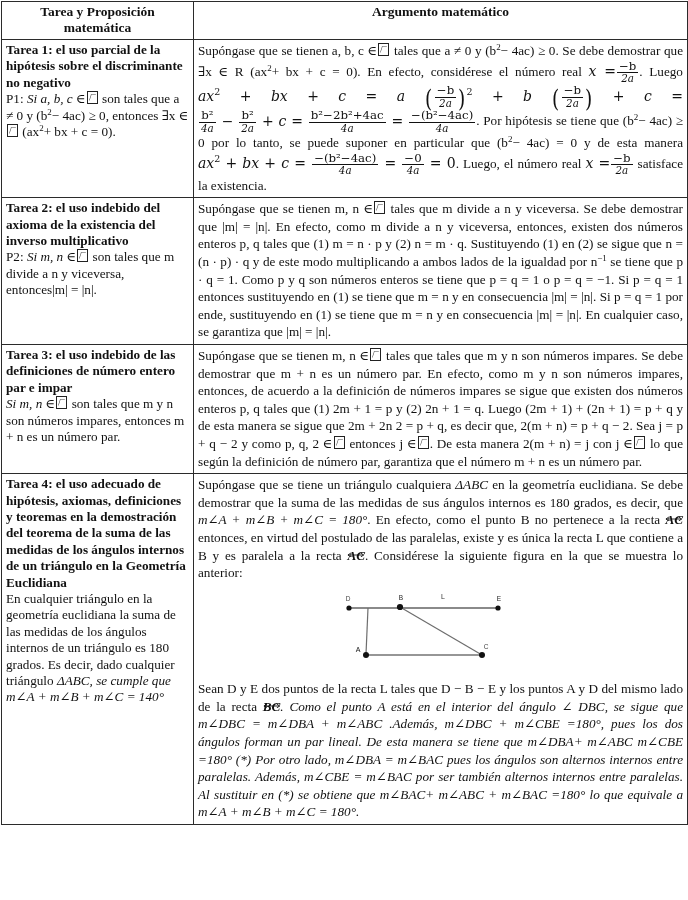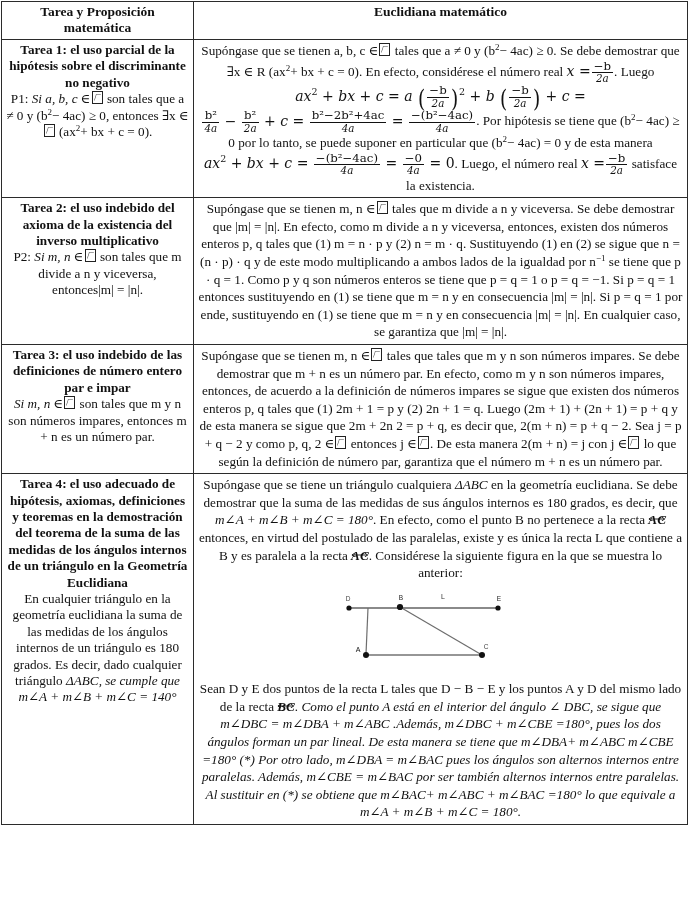--- a/index.html
+++ b/index.html
@@ -125,35 +125,35 @@
     right: -1px;
     top: -3px;
     height: 5px;
     pointer-events: none;
   }
   .fig {
     text-align: center;
     padding: 4px 0 2px 0;
   }
   .nowrap { white-space: nowrap; }
-  p { margin: 0; text-align: center; }
+  p { margin: 0; }
 </style>
 </head>
 <body>
 
 <div class="page">
 <table class="tbl">
   <colgroup>
         <col class="c1">
         <col class="c2">
       </colgroup>
   <thead>
     <tr>
       <th class="hdr">Tarea y Proposición matemática</th>
-      <th class="hdr">Euclidiana matemático</th>
+      <th class="hdr">Argumento matemático</th>
     </tr>
   </thead>
   <tbody>
 
     <tr>
       <td class="cell-left">
         <p class="b">Tarea 1: el uso parcial de la hipótesis sobre el discriminante no negativo</p>
         <p><span class="lbl">P1:</span> <span class="i">Si a, b, c ∈</span><span class="boxglyph"></span> <span>son tales que a ≠ 0 y (b</span><sup>2</sup><span>− 4ac) ≥ 0, entonces ∃x ∈</span><span class="boxglyph"></span> <span>(ax</span><sup>2</sup><span>+ bx + c = 0).</span></p>
       </td>
       <td class="cell-right">

